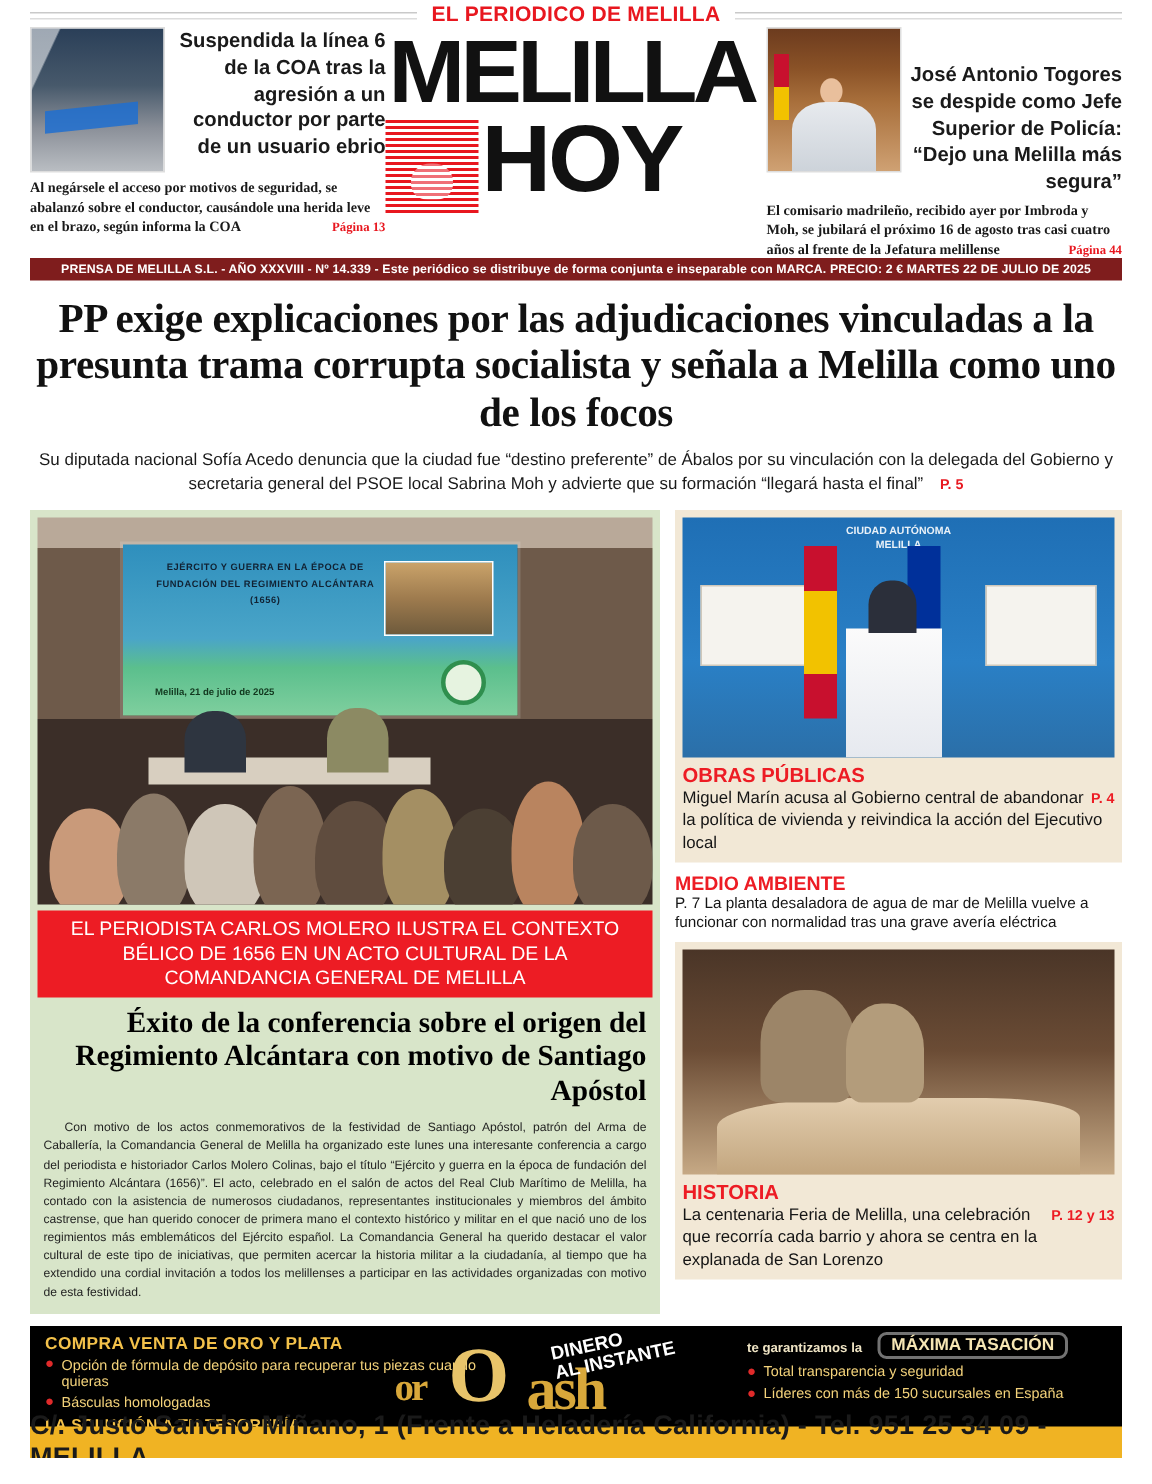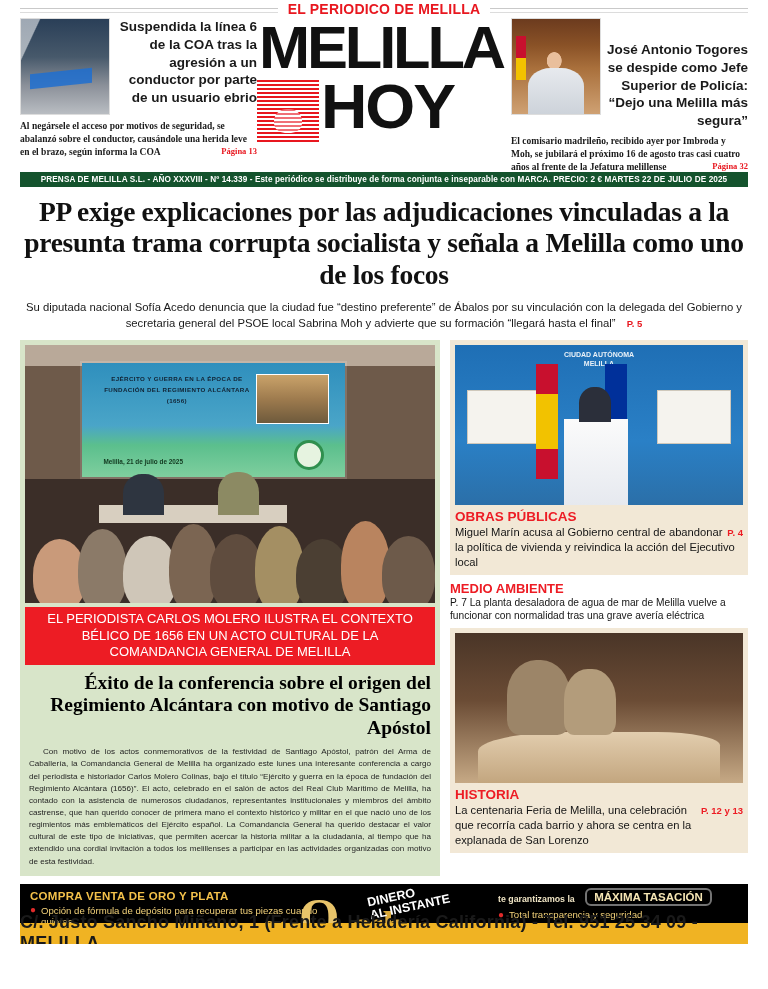--- a/index.html
+++ b/index.html
@@ -90,21 +90,21 @@
     border-radius: 48% 48% 40% 40%;
   }
   .logo-hoy {
     font-family: "Liberation Sans", sans-serif; font-weight: bold;
     font-size: 63px; letter-spacing: -2px; line-height: .92; color: #111;
     transform: scaleX(1.02); transform-origin: left center;
   }
 
   
   .infostrip {
-    background: #14532d; color: #fff; text-align: center;
+    background: #7f1d1d; color: #fff; text-align: center;
     font-size: 8.2px; font-weight: bold; padding: 3px 0 3px; letter-spacing: .1px;
     margin-top: 4px;
   }
 
   
   .headline {
     font-family: "Liberation Serif", serif; font-weight: bold;
     font-size: 27.5px; line-height: 1.14; color: #111; text-align: center;
     margin-top: 9px; letter-spacing: -.3px;
   }
@@ -231,21 +231,21 @@
   .rphoto-sepia .kid2 {
     position: absolute; left: 38%; top: 24%; width: 18%; height: 44%;
     background: #b39c7b; border-radius: 46% 46% 20% 20%;
   }
   .rphoto-sepia .car {
     position: absolute; left: 8%; bottom: 0; width: 84%; height: 34%;
     background: linear-gradient(180deg,#e2cdae 0%, #c3a67f 100%); border-radius: 38% 26% 0 0;
   }
 
   
-  .ad { margin-top: 8px; background: #000; position: relative; height: 60px; overflow: hidden; }
+  .ad { margin-top: 8px; background: #000; position: relative; height: 88px; overflow: hidden; }
   .ad-inner { display: flex; height: 57px; position: relative; }
   .ad-left { width: 310px; padding: 6px 0 0 10px; flex: none; }
   .ad-title { color: #f3c14a; font-weight: bold; font-size: 11.5px; letter-spacing: .3px; }
   .ad-bullets { margin-top: 3px; }
   .ad-bullet { display: flex; gap: 5px; color: #f3d27a; font-size: 9.6px; line-height: 1.22; margin-bottom: 2px; }
   .ad-bullet i { color: #e02a2a; font-style: normal; font-size: 10px; line-height: 1; }
   .ad-sol { color: #f3c14a; font-weight: bold; font-size: 10.5px; letter-spacing: .3px; margin-top: 1px; }
   .ad-logo {
     position: absolute; left: 243px; top: 4px; width: 220px; height: 56px;
     color: #d9a83a; font-weight: bold; font-size: 40px; line-height: 1;
@@ -302,21 +302,21 @@
       </div>
     </div>
 
     <div class="teaser right">
       <div class="teaser-top">
         <div class="teaser-photo photo-police"></div>
         <div class="teaser-head">José Antonio Togores se despide como Jefe Superior de Policía: “Dejo una Melilla más segura”</div>
       </div>
       <div class="teaser-deck">
         <span>El comisario madrileño, recibido ayer por Imbroda y Moh, se jubilará el próximo 16 de agosto tras casi cuatro años al frente de la Jefatura melillense</span>
-        <span class="pageref">Página 32</span>
+        <span class="pageref">Página 44</span>
       </div>
     </div>
   </div>
 
   <div class="infostrip">PRENSA DE MELILLA S.L. - AÑO XXXVIII - Nº 14.339  -  Este periódico se distribuye de forma conjunta e inseparable con MARCA. PRECIO: 2 €    MARTES 22 DE JULIO DE 2025</div>
 
   <div class="headline">PP exige explicaciones por las adjudicaciones vinculadas a la presunta trama corrupta socialista y señala a Melilla como uno de los focos</div>
   <div class="subhead">
     <span>Su diputada nacional Sofía Acedo denuncia que la ciudad fue “destino preferente” de Ábalos por su vinculación con la delegada del Gobierno y secretaria general del PSOE local Sabrina Moh y advierte que su formación “llegará hasta el final”</span>
     <span class="pref">P. 5</span>

